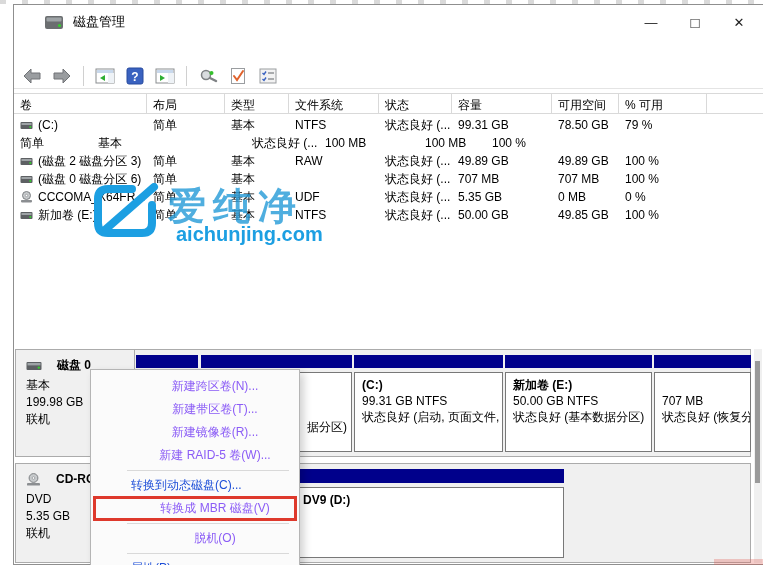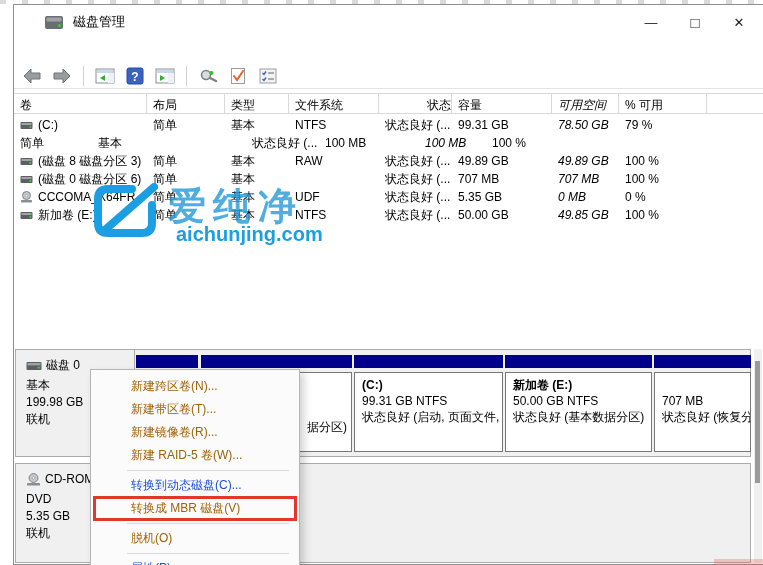--- a/index.html
+++ b/index.html
@@ -33,61 +33,61 @@
   .tsep { width:1px; height:20px; background:#d0d0d0; margin:0 3px; }
 
   
   .vol-table { position:absolute; left:0; top:88px; right:0; height:250px; background:#fff; }
   .thead { display:flex; height:21px; border-top:1px solid #d9d9d9; border-bottom:1px solid #d9d9d9;
     font-size:12px; }
   .th { border-right:1px solid #d9d9d9; padding:3px 0 0 6px; white-space:nowrap; overflow:hidden; }
   .trow { display:flex; height:18px; align-items:center; font-size:12px; }
   .td { padding-left:6px; white-space:nowrap; overflow:hidden; display:flex; align-items:center; }
   .c-vol{width:133px;} .c-lay{width:78px;} .c-typ{width:64px;} .c-fs{width:90px;}
-  .c-st{width:73px;text-align:right;} .c-cap{width:100px;} .c-free{width:67px;font-style:italic;} .c-pct{width:88px;}
+  .c-st{width:73px;} .c-cap{width:100px;} .c-free{width:67px;} .c-pct{width:88px;}
   .row-ic { margin-right:5px; flex:0 0 auto; }
 
   
   .watermark { position:absolute; left:78px; top:176px; width:240px; height:62px; z-index:40;
     pointer-events:none; }
   .wm-logo { position:absolute; left:0; top:2px; }
   .wm-text { position:absolute; left:76px; top:0; font-size:38px; font-weight:600;
     color:rgba(40,156,216,.82); letter-spacing:7px; white-space:nowrap; }
   .wm-domain { position:absolute; left:84px; top:42px; font-size:20px; font-weight:bold;
     color:#1c9fe2; white-space:nowrap; }
   .wm-corner { position:absolute; left:700px; top:554px; width:58px; height:7px;
     background:rgba(225,90,80,.30); z-index:41; }
 
   
   .disk-row { position:absolute; left:1px; width:736px; background:#f0f0f0; border:1px solid #ababab; }
   #disk0-row { top:344px; height:108px; }
   #cdrom-row { top:458px; height:100px; }
   .disk-label { position:absolute; left:0; top:0; bottom:0; width:119px;
     border-right:1px solid #ababab; padding:7px 0 0 10px; font-size:12px; line-height:17px; }
-  .dl-name { font-weight:normal; display:flex; align-items:center; gap:4px; margin-bottom:3px; }
+  .dl-name { font-weight:bold; display:flex; align-items:center; gap:15px; margin-bottom:3px; }
   .partition { position:absolute; top:3px; bottom:3px; }
   .pstrip { position:absolute; left:0; right:0; top:2px; height:13px; background:#00008b; }
   .pbody { position:absolute; left:0; right:0; top:19px; bottom:1px; background:#fff;
     border:1px solid #787878; padding:4px 0 0 7px; font-size:12px; line-height:16px;
     overflow:hidden; white-space:nowrap; }
   .ptitle { font-weight:bold; min-height:16px; }
   .tail-text { position:absolute; right:4px; top:46px; font-size:12px; }
 
   .media-block { position:absolute; left:120px; width:428px; top:3px; bottom:3px; }
   .media-label { position:absolute; left:166px; top:4px; font-weight:bold; font-size:12px; }
 
   .vscroll { position:absolute; left:740px; top:344px; width:8px; height:214px; background:#f0f0f0; }
   .vthumb { position:absolute; left:1px; top:12px; width:5px; height:122px; background:#9a9a9a; }
 
   
   .ctx-menu { position:absolute; left:76px; top:364px; width:210px; height:210px; z-index:50;
     background:#fbfbfb; border:1px solid #b5b5b5; box-shadow:4px 4px 8px rgba(0,0,0,.18);
     padding-top:5px; font-size:12px; }
   .ctx-item { position:relative; height:23px; line-height:23px; padding-left:40px; white-space:nowrap; }
-  .ctx-item.disabled { color:#a16207; }
+  .ctx-item.disabled { color:#8b5cf6;text-align:center; }
   .ctx-item.enabled { color:#1d4ed8; }
   .ctx-sep { height:1px; background:#d9d9d9; margin:3px 10px 3px 36px; }
   .red-box { position:absolute; left:2px; right:2px; top:-1px; bottom:-1px;
     border:3px solid #de392c; pointer-events:none; }
 
   svg { display:block; }
 </style>
 </head>
 <body>
 
@@ -215,21 +215,21 @@
       </div>
       <div class="trow">
         <div class="td c-vol">
             <span class="row-ic">
               <svg width="13" height="10" viewBox="0 0 13 10">
                 <rect x="0.5" y="2" width="12" height="7" rx="1" fill="#5d6063"></rect>
                 <rect x="1.5" y="3" width="10" height="2" fill="#9ea3a6"></rect>
                 <circle cx="10.3" cy="7" r="1.1" fill="#35d02c"></circle>
               </svg>
             </span>
-            <span>(磁盘 8 磁盘分区 3)</span>
+            <span>(磁盘 2 磁盘分区 3)</span>
           </div>
         <div class="td c-lay">简单</div>
         <div class="td c-typ">基本</div>
         <div class="td c-fs">RAW</div>
         <div class="td c-st">状态良好 (...</div>
         <div class="td c-cap">49.89 GB</div>
         <div class="td c-free">49.89 GB</div>
         <div class="td c-pct">100 %</div>
       </div>
       <div class="trow">
@@ -366,20 +366,26 @@
               <circle cx="7.5" cy="5" r="1.3" fill="#fff" stroke="#7e8184" stroke-width=".6"></circle>
               <rect x="1" y="10" width="13" height="2.6" rx="0.9" fill="#8b8e91"></rect>
             </svg>
           </span>
         <span>CD-ROM 0</span>
       </div>
       <div>DVD</div>
       <div>5.35 GB</div>
       <div>联机</div>
     </div>
+    <div class="media-block">
+      <div class="pstrip" style="height:14px"></div>
+      <div class="pbody" style="top:20px">
+        <span class="media-label">DV9  (D:)</span>
+      </div>
+    </div>
   </div>
 
   <div class="vscroll">
     <div class="vthumb"></div>
   </div>
 
   <div class="ctx-menu">
     <div class="ctx-item disabled">新建跨区卷(N)...</div>
     <div class="ctx-item disabled">新建带区卷(T)...</div>
     <div class="ctx-item disabled">新建镜像卷(R)...</div>

